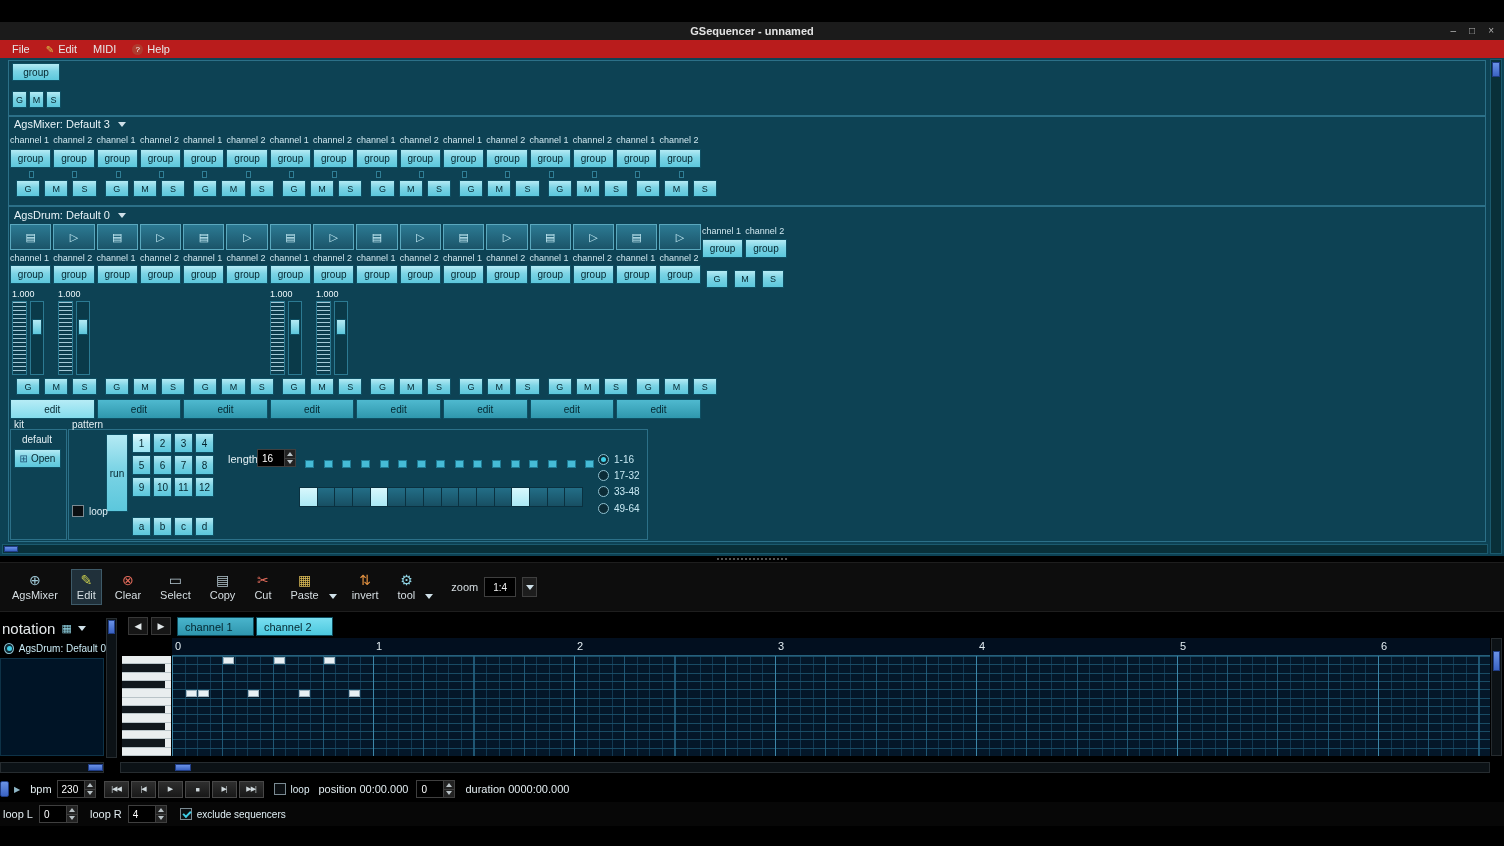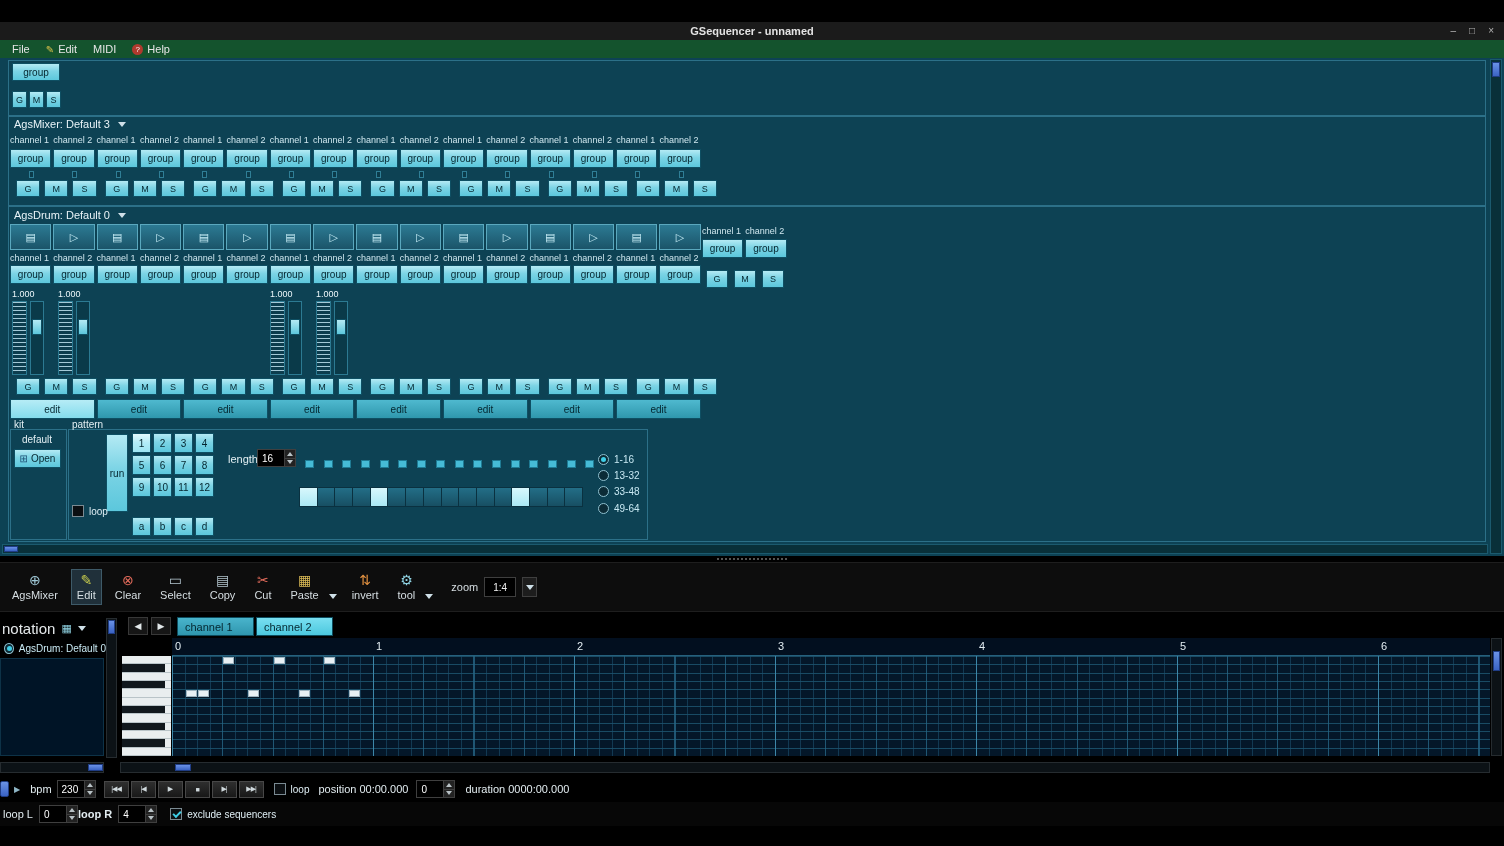--- a/index.html
+++ b/index.html
@@ -6,21 +6,21 @@
   .screen{position:relative;width:1504px;height:846px;background:#000;overflow:hidden;
           font-family:"Liberation Sans",sans-serif;}
   .screen *{box-sizing:border-box;}
 
   
   .titlebar{position:absolute;left:0;top:22px;width:100%;height:18px;background:#1b1b1b;
             display:flex;align-items:center;justify-content:center;}
   .title-text{color:#e3e3e3;font-size:11px;font-weight:bold;}
   .win-controls{position:absolute;right:10px;top:0;height:100%;display:flex;gap:13px;align-items:center;}
   .win-controls span{color:#b5b5b5;font-size:10px;line-height:10px;}
-  .menubar{position:absolute;left:0;top:40px;width:100%;height:18px;background:#14532d;
+  .menubar{position:absolute;left:0;top:40px;width:100%;height:18px;background:#b91c1c;
            display:flex;align-items:center;padding-left:4px;}
   .menu-item{display:flex;align-items:center;gap:4px;color:#e6e6e6;font-size:11px;padding:0 8px;height:100%;}
   .menu-icon{color:#d8c04a;font-size:10px;}
   .menu-icon.badge{background:#b03a2e;color:#fff;width:11px;height:11px;border-radius:50%;
                    display:inline-flex;align-items:center;justify-content:center;font-size:8px;}
 
   
   .machines{position:absolute;left:0;top:58px;width:1504px;height:498px;background:#0d4254;}
   .machines>*{position:absolute;}
   .frame{border:1px solid #2c7088;}
@@ -599,21 +599,21 @@
         <button class="pcell"></button>
         <button class="pcell"></button>
       </div>
       <div style="left: 598px; top: 393px;">
         <div class="radio-row">
           <span class="radio sel"></span>
           <span class="radio-label">1-16</span>
         </div>
         <div class="radio-row">
           <span class="radio"></span>
-          <span class="radio-label">13-32</span>
+          <span class="radio-label">17-32</span>
         </div>
         <div class="radio-row">
           <span class="radio"></span>
           <span class="radio-label">33-48</span>
         </div>
         <div class="radio-row">
           <span class="radio"></span>
           <span class="radio-label">49-64</span>
         </div>
       </div>
@@ -787,21 +787,21 @@
         <span class="spin-val">0</span>
         <span class="spin-btns">
           <span class="spin-btn">
             <span class="tri-up"></span>
           </span>
           <span class="spin-btn">
             <span class="tri-dn"></span>
           </span>
         </span>
       </span>
-    <span class="t-label" style="margin-left:0;font-weight:bold;">loop R</span>
+    <span class="t-label" style="margin-left:12px;">loop R</span>
     <span class="spin" style="margin-left:6px;">
         <span class="spin-val">4</span>
         <span class="spin-btns">
           <span class="spin-btn">
             <span class="tri-up"></span>
           </span>
           <span class="spin-btn">
             <span class="tri-dn"></span>
           </span>
         </span>

